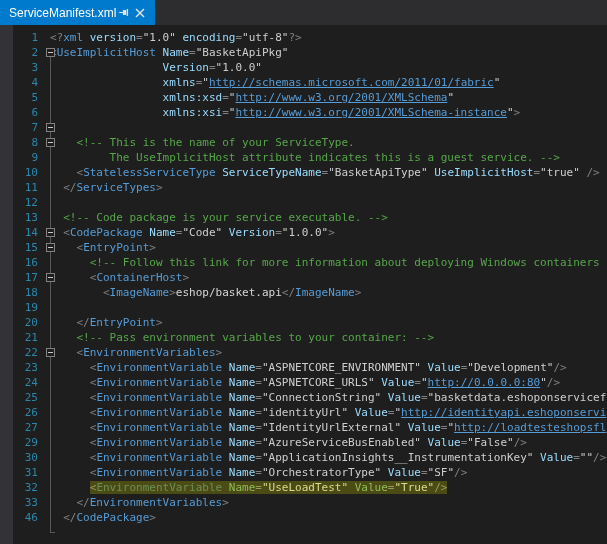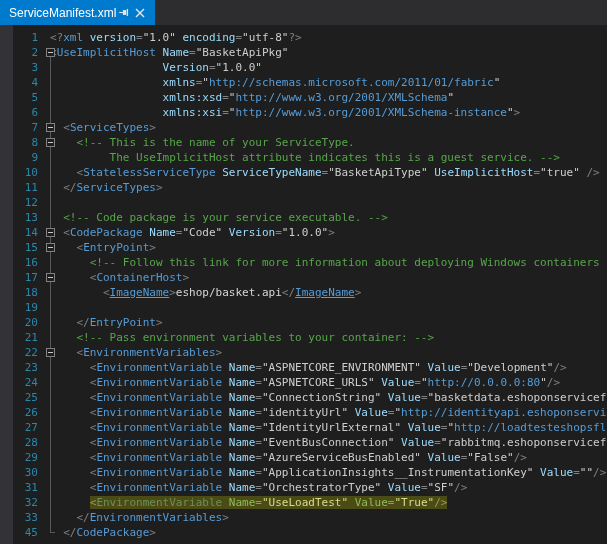--- a/index.html
+++ b/index.html
@@ -14,22 +14,22 @@
   .tabbtn{width:16px;height:16px;display:flex;align-items:center;justify-content:center;}
   
   #editor{position:absolute;left:0;top:25px;width:607px;height:519px;background:var(--editor-bg);overflow:hidden;}
   #indicator-margin{position:absolute;left:0;top:0;width:13px;height:100%;background:var(--margin-bg);}
   #code{position:absolute;left:0;top:5px;width:607px;}
   .line{position:relative;height:15px;line-height:15px;font-size:11px;white-space:pre;}
   .ln{position:absolute;left:0;top:0;width:38px;text-align:right;color:var(--line-number);}
   .txt{position:absolute;left:50px;top:0;}
   .d{color:var(--delimiter);} .t{color:var(--tag);} .a{color:var(--attribute);text-align:center;}
   .v{color:var(--value);} .c{color:var(--comment);} .x{color:var(--text);text-align:center;}
-  .u{color:var(--url);}
-  .tu{color:var(--tag);text-decoration:underline;}
+  .u{color:var(--url);text-decoration:underline;}
+  .tu{color:var(--tag);}
   .hlwrap{background:var(--highlight-bg);}
   .hlwrap .d{color:#9a9a58;} .hlwrap .t{color:#6f9054;}
   .hlwrap .a{color:#8fbc58;} .hlwrap .v{color:#dbdb8b;}
   
   #outline-guide{position:absolute;left:50px;top:32px;width:1px;height:475px;background:#585858;}
   #outline-end{position:absolute;left:50px;top:507px;width:5px;height:1px;background:#585858;}
   .foldbox{position:absolute;left:46px;top:3px;width:9px;height:9px;box-sizing:border-box;
            border:1px solid #828282;background:var(--editor-bg);z-index:2;}
   .foldbox .minus{position:absolute;left:1px;top:3px;width:5px;height:1px;background:#c8c8c8;}
 </style>
@@ -60,43 +60,42 @@
     <div id="indicator-margin"></div>
     <div id="outline-guide"></div>
     <div id="outline-end"></div>
     <div id="code">
         <div class="line"><span class="ln">1</span><span class="txt"><span></span><span><span class="d">&lt;?</span><span class="t">xml </span><span class="a">version</span><span class="d">=</span><span class="v">"1.0" </span><span class="a">encoding</span><span class="d">=</span><span class="v">"utf-8"</span><span class="d">?&gt;</span></span></span></div>
         <div class="line"><span class="ln">2</span><span class="foldbox"><span class="minus"></span></span><span class="txt"><span></span><span><span class="d">&lt;</span><span class="t">UseImplicitHost </span><span class="a">Name</span><span class="d">=</span><span class="v">"BasketApiPkg"</span></span></span></div>
         <div class="line"><span class="ln">3</span><span class="txt"><span>                 </span><span><span class="a">Version</span><span class="d">=</span><span class="v">"1.0.0"</span></span></span></div>
         <div class="line"><span class="ln">4</span><span class="txt"><span>                 </span><span><span class="a">xmlns</span><span class="d">=</span><span class="v">"</span><span class="u">http://schemas.microsoft.com/2011/01/fabric</span><span class="v">"</span></span></span></div>
         <div class="line"><span class="ln">5</span><span class="txt"><span>                 </span><span><span class="a">xmlns:xsd</span><span class="d">=</span><span class="v">"</span><span class="u">http://www.w3.org/2001/XMLSchema</span><span class="v">"</span></span></span></div>
         <div class="line"><span class="ln">6</span><span class="txt"><span>                 </span><span><span class="a">xmlns:xsi</span><span class="d">=</span><span class="v">"</span><span class="u">http://www.w3.org/2001/XMLSchema-instance</span><span class="v">"</span><span class="d">&gt;</span></span></span></div>
-        <div class="line"><span class="ln">7</span><span class="foldbox"><span class="minus"></span></span><span class="txt"><span>  </span><span><span class="d">&lt;</span><span class="t">ServiceTypes</span><span class="d">&gt;</span></span></span></div>
+        <div class="line"><span class="ln">7</span><span class="foldbox"><span class="minus"></span></span></div>
         <div class="line"><span class="ln">8</span><span class="foldbox"><span class="minus"></span></span><span class="txt"><span>    </span><span><span class="c">&lt;!-- This is the name of your ServiceType.</span></span></span></div>
         <div class="line"><span class="ln">9</span><span class="txt"><span>         </span><span><span class="c">The UseImplicitHost attribute indicates this is a guest service. --&gt;</span></span></span></div>
         <div class="line"><span class="ln">10</span><span class="txt"><span>    </span><span><span class="d">&lt;</span><span class="t">StatelessServiceType </span><span class="a">ServiceTypeName</span><span class="d">=</span><span class="v">"BasketApiType" </span><span class="a">UseImplicitHost</span><span class="d">=</span><span class="v">"true" </span><span class="d">/&gt;</span></span></span></div>
         <div class="line"><span class="ln">11</span><span class="txt"><span>  </span><span><span class="d">&lt;/</span><span class="t">ServiceTypes</span><span class="d">&gt;</span></span></span></div>
         <div class="line"><span class="ln">12</span><span class="txt"><span></span><span></span></span></div>
         <div class="line"><span class="ln">13</span><span class="txt"><span>  </span><span><span class="c">&lt;!-- Code package is your service executable. --&gt;</span></span></span></div>
         <div class="line"><span class="ln">14</span><span class="foldbox"><span class="minus"></span></span><span class="txt"><span>  </span><span><span class="d">&lt;</span><span class="t">CodePackage </span><span class="a">Name</span><span class="d">=</span><span class="v">"Code" </span><span class="a">Version</span><span class="d">=</span><span class="v">"1.0.0"</span><span class="d">&gt;</span></span></span></div>
         <div class="line"><span class="ln">15</span><span class="foldbox"><span class="minus"></span></span><span class="txt"><span>    </span><span><span class="d">&lt;</span><span class="t">EntryPoint</span><span class="d">&gt;</span></span></span></div>
         <div class="line"><span class="ln">16</span><span class="txt"><span>      </span><span><span class="c">&lt;!-- Follow this link for more information about deploying Windows containers</span></span></span></div>
         <div class="line"><span class="ln">17</span><span class="foldbox"><span class="minus"></span></span><span class="txt"><span>      </span><span><span class="d">&lt;</span><span class="t">ContainerHost</span><span class="d">&gt;</span></span></span></div>
         <div class="line"><span class="ln">18</span><span class="txt"><span>        </span><span><span class="d">&lt;</span><span class="tu">ImageName</span><span class="d">&gt;</span><span class="x">eshop/basket.api</span><span class="d">&lt;/</span><span class="tu">ImageName</span><span class="d">&gt;</span></span></span></div>
         <div class="line"><span class="ln">19</span><span class="txt"><span>      </span></span></div>
         <div class="line"><span class="ln">20</span><span class="txt"><span>    </span><span><span class="d">&lt;/</span><span class="t">EntryPoint</span><span class="d">&gt;</span></span></span></div>
         <div class="line"><span class="ln">21</span><span class="txt"><span>    </span><span><span class="c">&lt;!-- Pass environment variables to your container: --&gt;</span></span></span></div>
         <div class="line"><span class="ln">22</span><span class="foldbox"><span class="minus"></span></span><span class="txt"><span>    </span><span><span class="d">&lt;</span><span class="t">EnvironmentVariables</span><span class="d">&gt;</span></span></span></div>
         <div class="line"><span class="ln">23</span><span class="txt"><span>      </span><span><span class="d">&lt;</span><span class="t">EnvironmentVariable </span><span class="a">Name</span><span class="d">=</span><span class="v">"ASPNETCORE_ENVIRONMENT" </span><span class="a">Value</span><span class="d">=</span><span class="v">"Development"</span><span class="d">/&gt;</span></span></span></div>
         <div class="line"><span class="ln">24</span><span class="txt"><span>      </span><span><span class="d">&lt;</span><span class="t">EnvironmentVariable </span><span class="a">Name</span><span class="d">=</span><span class="v">"ASPNETCORE_URLS" </span><span class="a">Value</span><span class="d">=</span><span class="v">"</span><span class="u">http://0.0.0.0:80</span><span class="v">"</span><span class="d">/&gt;</span></span></span></div>
         <div class="line"><span class="ln">25</span><span class="txt"><span>      </span><span><span class="d">&lt;</span><span class="t">EnvironmentVariable </span><span class="a">Name</span><span class="d">=</span><span class="v">"ConnectionString" </span><span class="a">Value</span><span class="d">=</span><span class="v">"basketdata.eshoponservicef</span></span></span></div>
         <div class="line"><span class="ln">26</span><span class="txt"><span>      </span><span><span class="d">&lt;</span><span class="t">EnvironmentVariable </span><span class="a">Name</span><span class="d">=</span><span class="v">"identityUrl" </span><span class="a">Value</span><span class="d">=</span><span class="v">"</span><span class="u">http://identityapi.eshoponservi</span></span></span></div>
         <div class="line"><span class="ln">27</span><span class="txt"><span>      </span><span><span class="d">&lt;</span><span class="t">EnvironmentVariable </span><span class="a">Name</span><span class="d">=</span><span class="v">"IdentityUrlExternal" </span><span class="a">Value</span><span class="d">=</span><span class="v">"</span><span class="u">http://loadtesteshopsfl</span></span></span></div>
-        <div class="line"><span class="ln">28</span><span class="txt"><span>      </span><span><span class="d">&lt;</span><span class="t">EnvironmentVariable </span><span class="a">Name</span><span class="d">=</span><span class="v">"EventBusConnection" </span><span class="a">Value</span><span class="d">=</span><span class="v">"rabbitmq.eshoponservicef</span></span></span></div>
         <div class="line"><span class="ln">29</span><span class="txt"><span>      </span><span><span class="d">&lt;</span><span class="t">EnvironmentVariable </span><span class="a">Name</span><span class="d">=</span><span class="v">"AzureServiceBusEnabled" </span><span class="a">Value</span><span class="d">=</span><span class="v">"False"</span><span class="d">/&gt;</span></span></span></div>
         <div class="line"><span class="ln">30</span><span class="txt"><span>      </span><span><span class="d">&lt;</span><span class="t">EnvironmentVariable </span><span class="a">Name</span><span class="d">=</span><span class="v">"ApplicationInsights__InstrumentationKey" </span><span class="a">Value</span><span class="d">=</span><span class="v">""</span><span class="d">/&gt;</span></span></span></div>
         <div class="line"><span class="ln">31</span><span class="txt"><span>      </span><span><span class="d">&lt;</span><span class="t">EnvironmentVariable </span><span class="a">Name</span><span class="d">=</span><span class="v">"OrchestratorType" </span><span class="a">Value</span><span class="d">=</span><span class="v">"SF"</span><span class="d">/&gt;</span></span></span></div>
         <div class="line"><span class="ln">32</span><span class="txt"><span>      </span><span class="hlwrap"><span class="d">&lt;</span><span class="t">EnvironmentVariable </span><span class="a">Name</span><span class="d">=</span><span class="v">"UseLoadTest" </span><span class="a">Value</span><span class="d">=</span><span class="v">"True"</span><span class="d">/&gt;</span></span></span></div>
         <div class="line"><span class="ln">33</span><span class="txt"><span>    </span><span><span class="d">&lt;/</span><span class="t">EnvironmentVariables</span><span class="d">&gt;</span></span></span></div>
-        <div class="line"><span class="ln">45</span><span class="txt"><span>  </span><span><span class="d">&lt;/</span><span class="t">CodePackage</span><span class="d">&gt;</span></span></span></div>
+        <div class="line"><span class="ln">46</span><span class="txt"><span>  </span><span><span class="d">&lt;/</span><span class="t">CodePackage</span><span class="d">&gt;</span></span></span></div>
       </div>
   </div>
 </div>
 
 </body></html>

